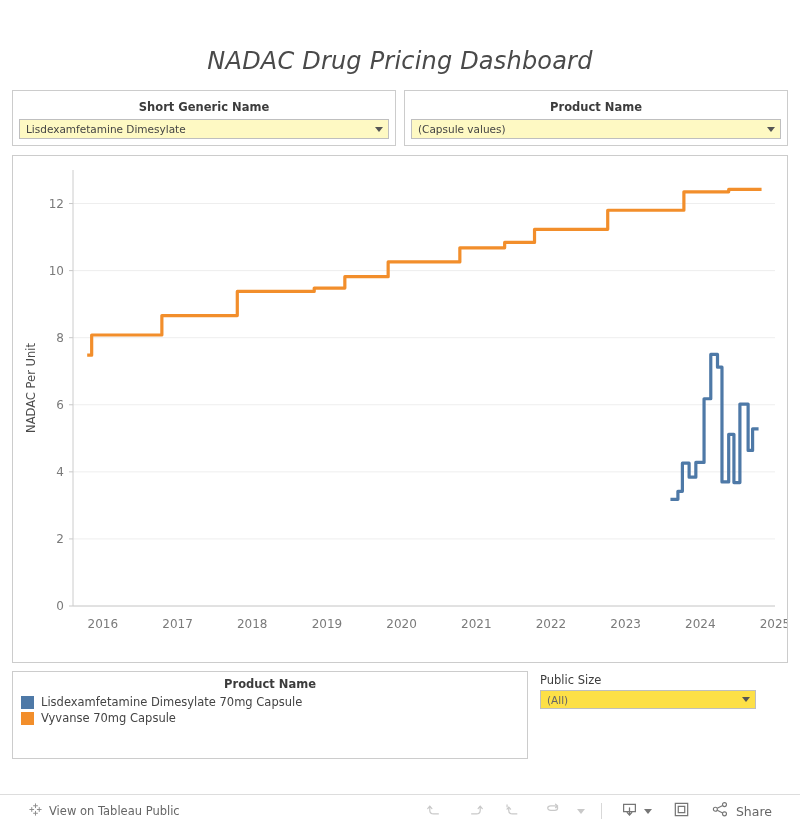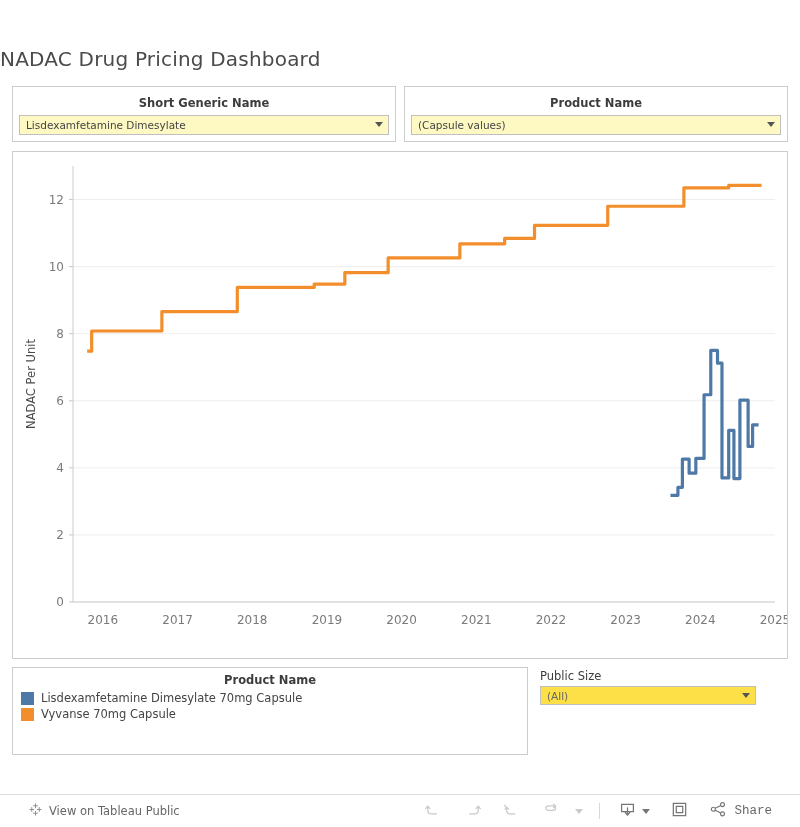--- a/index.html
+++ b/index.html
@@ -11,27 +11,29 @@
     width: 800px;
     height: 827px;
     font-family: "DejaVu Sans", "Liberation Sans", sans-serif;
     color: #333333;
     position: relative;
     overflow: hidden;
   }
 
   
   .dash-title {
-    font-size: 20px;
+    text-align: center;
+    font-size: 24px;
     font-weight: 400;
     color: #4a4a4a;
     letter-spacing: 0.2px;
     padding-top: 48px;
     line-height: 1.1;
     font-family: "DejaVu Sans", "Liberation Sans", sans-serif;
+    font-style: italic;
   }
 
   
   .filter-row {
     display: flex;
     gap: 8px;
     padding: 16px 12px 0 12px;
     box-sizing: border-box;
     width: 800px;
   }
@@ -191,21 +193,20 @@
   .tb-sep {
     width: 1px;
     height: 16px;
     background: #d8d8d8;
     margin: 0 8px;
   }
   .tb-share-label {
     font-size: 12.5px;
     color: #666666;
     margin-left: 6px;
-    font-family: Liberation Mono, monospace;
   }
   .tb-caret {
     width: 0; height: 0;
     border-left: 4px solid transparent;
     border-right: 4px solid transparent;
     border-top: 5px solid #767676;
     margin-left: 5px;
   }
   .tb-caret.light { border-top-color: #c9c9c9; }
 </style>

